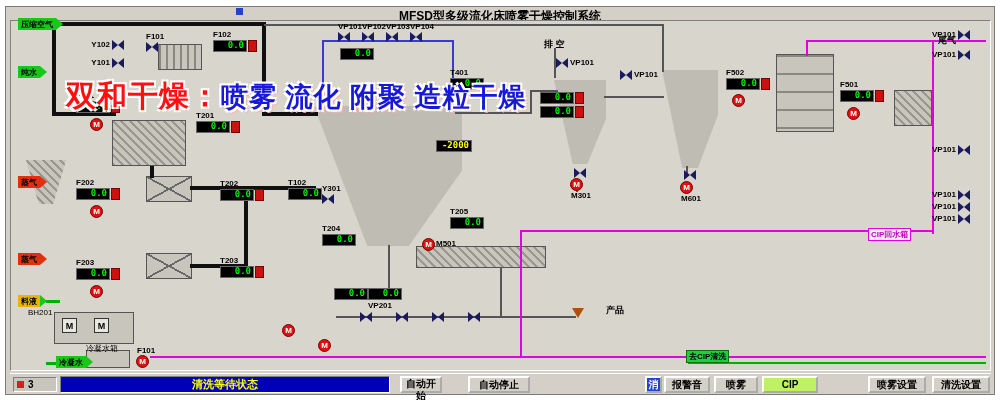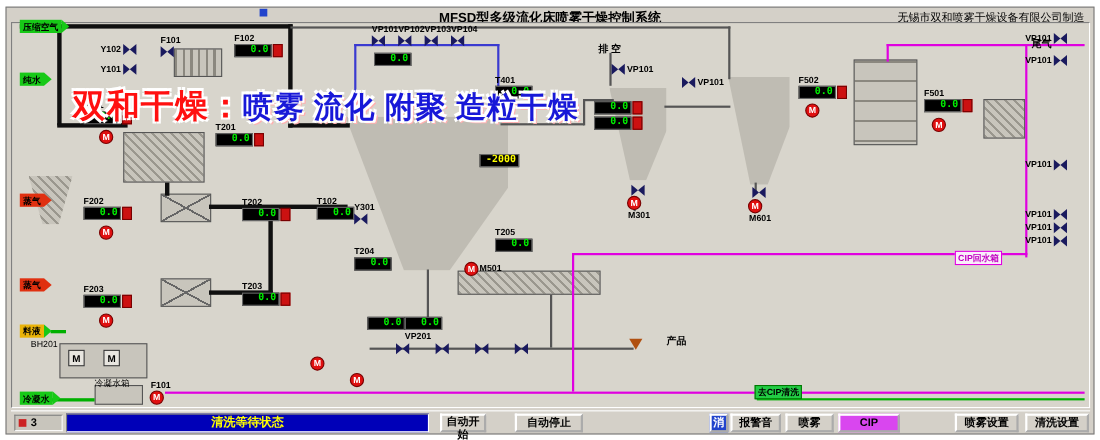--- a/index.html
+++ b/index.html
@@ -60,32 +60,31 @@
   .bottombar{position:absolute;left:10px;top:373px;width:981px;height:20px;background:#d4d0c8;border-top:1px solid #fff}
   .page-chip{position:absolute;left:13px;top:377px;width:44px;height:15px;background:#c8c5bc;
              border-top:1px solid #808080;border-left:1px solid #808080;border-bottom:1px solid #fff;border-right:1px solid #fff;
              display:flex;align-items:center;font:bold 10px "Liberation Sans",sans-serif}
   .page-icon{width:7px;height:7px;background:#cc2222;margin:0 4px 0 3px}
   .statusbox{position:absolute;left:60px;top:376px;width:330px;height:17px;background:#0000b8;
              border-top:1px solid #808080;border-left:1px solid #808080;border-bottom:1px solid #fff;border-right:1px solid #fff;
              color:#ffff00;font:bold 11px "Liberation Sans","DejaVu Sans",sans-serif;text-align:center;line-height:15px}
   .btn{position:absolute;top:376px;height:17px;background:#d4d0c8;border:2px outset #fff;
        font:bold 10px "Liberation Sans","DejaVu Sans",sans-serif;color:#000;line-height:12px;cursor:pointer}
-  .btn.cip{background:#d946ef}
+  .btn.cip{background:#bef264}
   .btn.mute{background:#2244cc;color:#fff}
 </style>
 </head>
 <body>
 
 <div id="stage">
   <div class="app-frame"></div>
 
   <span class="window-icon"></span>
   <div class="titlebar-title">MFSD型多级流化床喷雾干燥控制系统</div>
-  <div class="titlebar-maker">无锡市双和喷雾干燥设备有限公司制造</div>
 
   <div class="panel"></div>
 
   <div id="diagram">
 
     <div class="eq stripesV" style="left:158px;top:44px;width:44px;height:26px"></div>
     <div class="eq hatch" style="left:112px;top:120px;width:74px;height:46px"></div>
     <div class="eq cross" style="left:146px;top:176px;width:46px;height:26px"></div>
     <div class="eq cross" style="left:146px;top:253px;width:46px;height:26px"></div>
     <div class="eq hatch cone" style="left:26px;top:160px;width:40px;height:44px"></div>
@@ -319,21 +318,21 @@
       </div>
       <div class="flow" style="left: 18px; top: 253px;">
         <span class="flow-body" style="background: rgb(224, 48, 16);">蒸气</span>
         <span class="flow-tip" style="border-left-color: rgb(224, 48, 16);"></span>
       </div>
       <div class="flow" style="left: 18px; top: 295px;">
         <span class="flow-body" style="background: #eab308;">料液</span>
         <span class="flow-tip" style="border-left-color: rgb(23, 201, 23);"></span>
       </div>
       <div class="flow" style="left: 18px; top: 356px;">
-        <span class="flow-body" style="background: rgb(23, 201, 23);">冷凝水</span>
+        <span class="flow-body" style="background: rgb(23, 201, 23); margin-left: 38px;">冷凝水</span>
         <span class="flow-tip" style="border-left-color: rgb(23, 201, 23);"></span>
       </div>
       <div class="lbl b9" style="left: 544px; top: 38px;">排 空</div>
       <div class="lbl b9" style="left: 938px; top: 34px;">尾气</div>
       <div class="lbl b9" style="left: 586px; top: 304px; margin-left: 20px;">产品</div>
       <div class="lbl s8" style="left: 28px; top: 308px;">BH201</div>
       <div class="lbl s8" style="left: 86px; top: 343px;">冷凝水箱</div>
       <div class="lbl mbox" style="left: 62px; top: 318px;">M</div>
       <div class="lbl mbox" style="left: 94px; top: 318px;">M</div>
       <div class="lbl magbox" style="left: 868px; top: 228px;">CIP回水箱</div>

